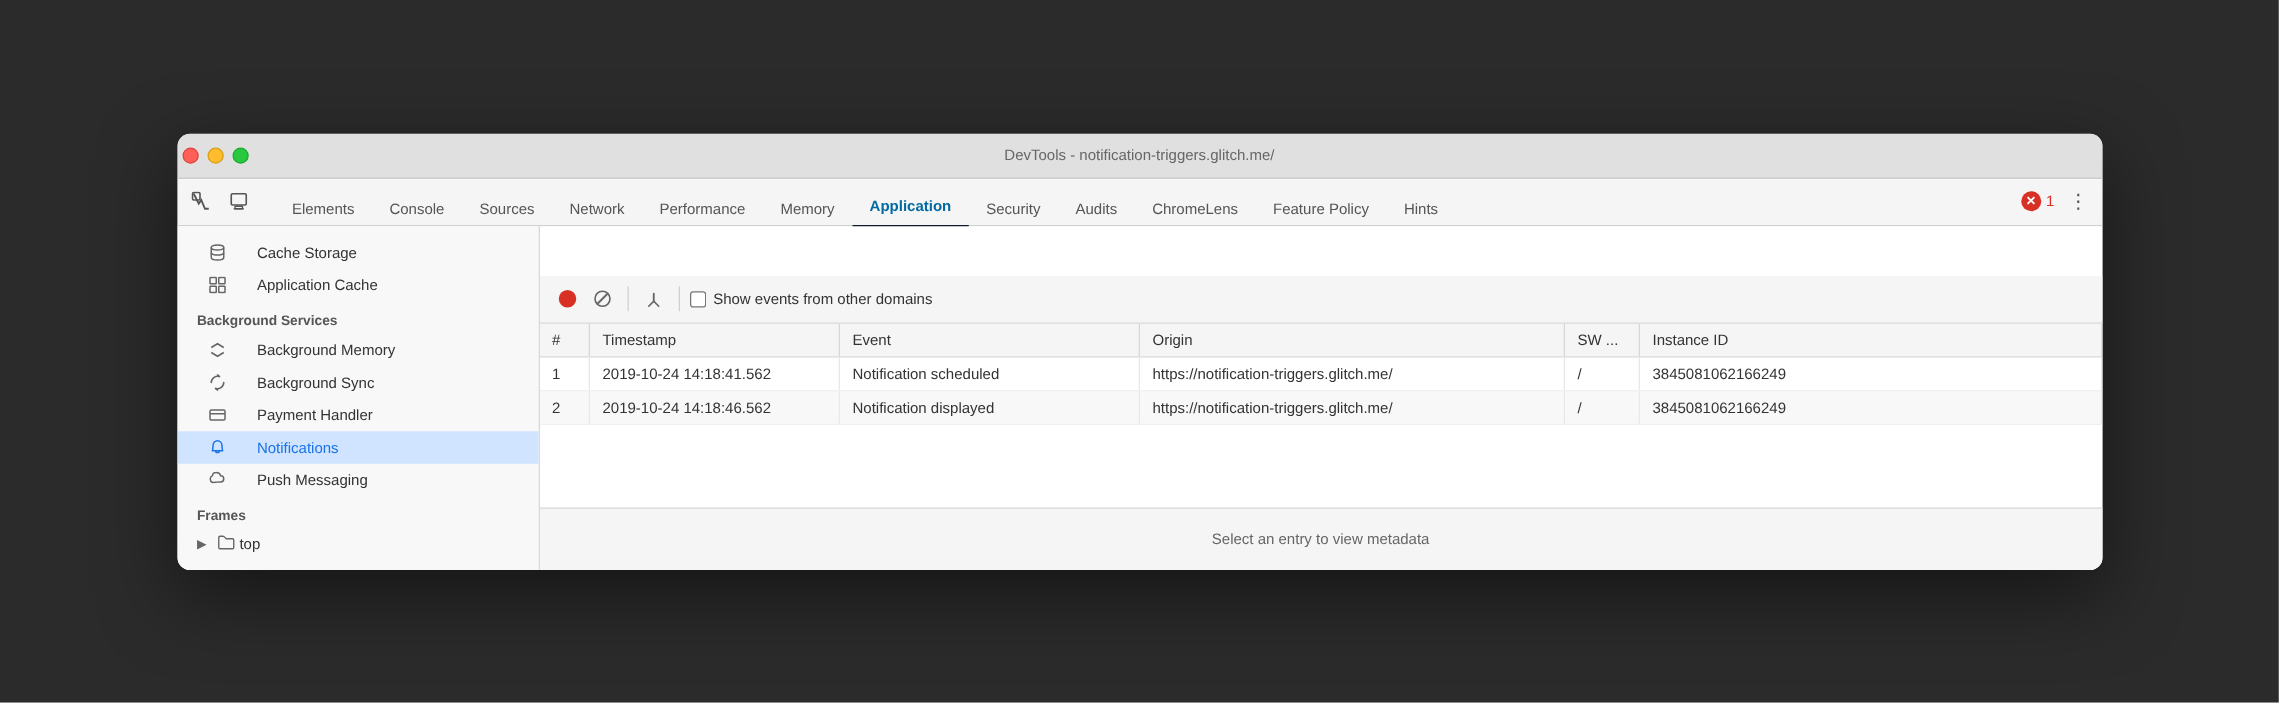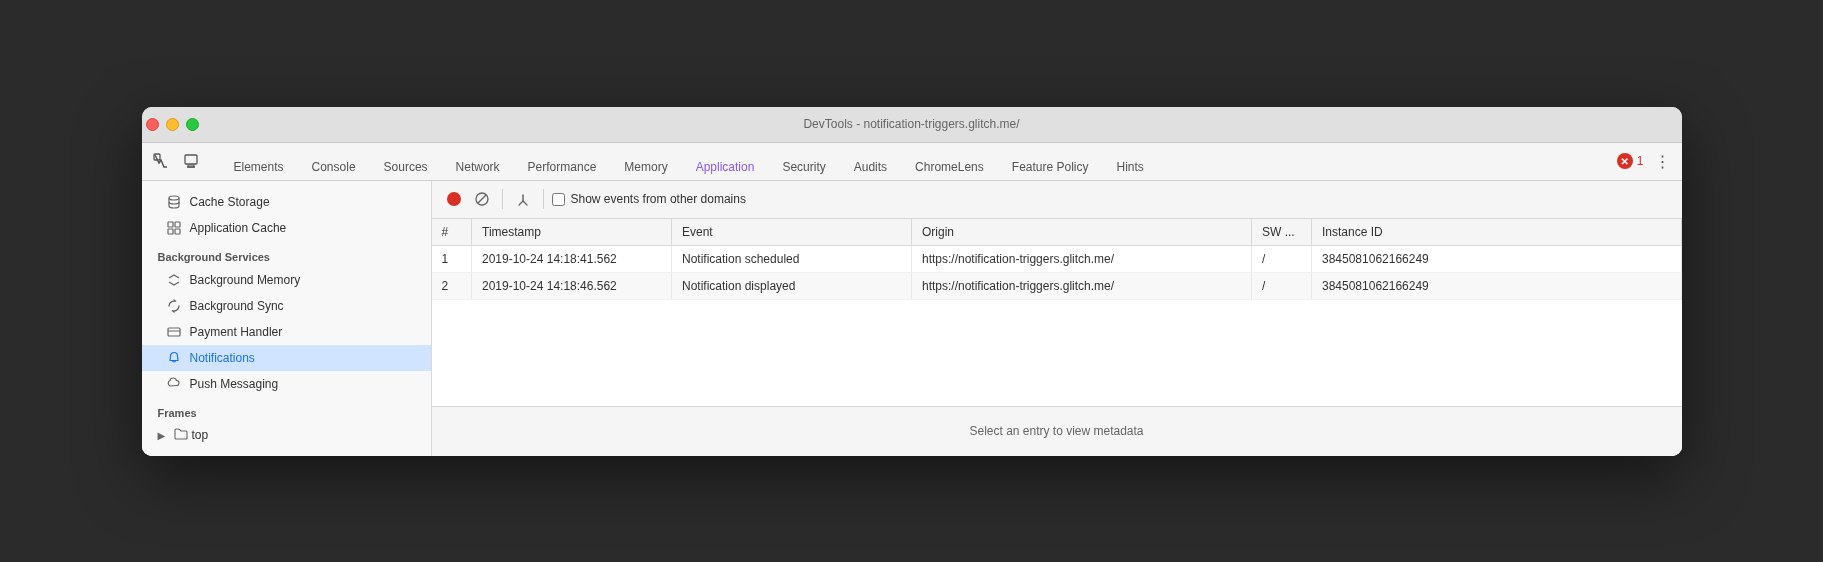--- a/index.html
+++ b/index.html
@@ -88,22 +88,23 @@
       height: 100%;
       display: flex;
       align-items: center;
       cursor: pointer;
       font-size: 12px;
       color: #555;
       white-space: nowrap;
       border-bottom: 2px solid transparent;
     }
     .tab.active {
-      color: #8b5cf6;
-      border-bottom: 1px solid #0f172a;
+      color: #0369a1;
+      border-bottom: 6px solid #0f172a;
+      font-weight: bold;
     }
     .tab-right {
       display: flex;
       align-items: center;
       gap: 6px;
       margin-left: auto;
     }
     .error-badge {
       display: flex;
       align-items: center;
@@ -148,21 +149,21 @@
     .sidebar-section-label {
       padding: 10px 16px 4px 16px;
       font-size: 11px;
       font-weight: 600;
       color: #555;
     }
     .sidebar-item {
       display: flex;
       align-items: center;
       padding: 5px 16px 5px 24px;
-      gap: 8px;
+      gap: 24px;
       cursor: pointer;
       font-size: 12px;
       color: #333;
     }
     .sidebar-item.active {
       background: #d0e4ff;
       color: #1a73e8;
     }
     .sidebar-item .icon {
       width: 16px;
@@ -181,20 +182,21 @@
       flex-direction: column;
     }
     .toolbar {
       display: flex;
       align-items: center;
       gap: 4px;
       padding: 6px 10px;
       border-bottom: 1px solid #d8d8d8;
       background: #f5f5f5;
       height: 38px;
+      margin-top: 40px;
     }
     .toolbar-btn {
       width: 24px;
       height: 24px;
       border: none;
       background: none;
       cursor: pointer;
       display: flex;
       align-items: center;
       justify-content: center;

